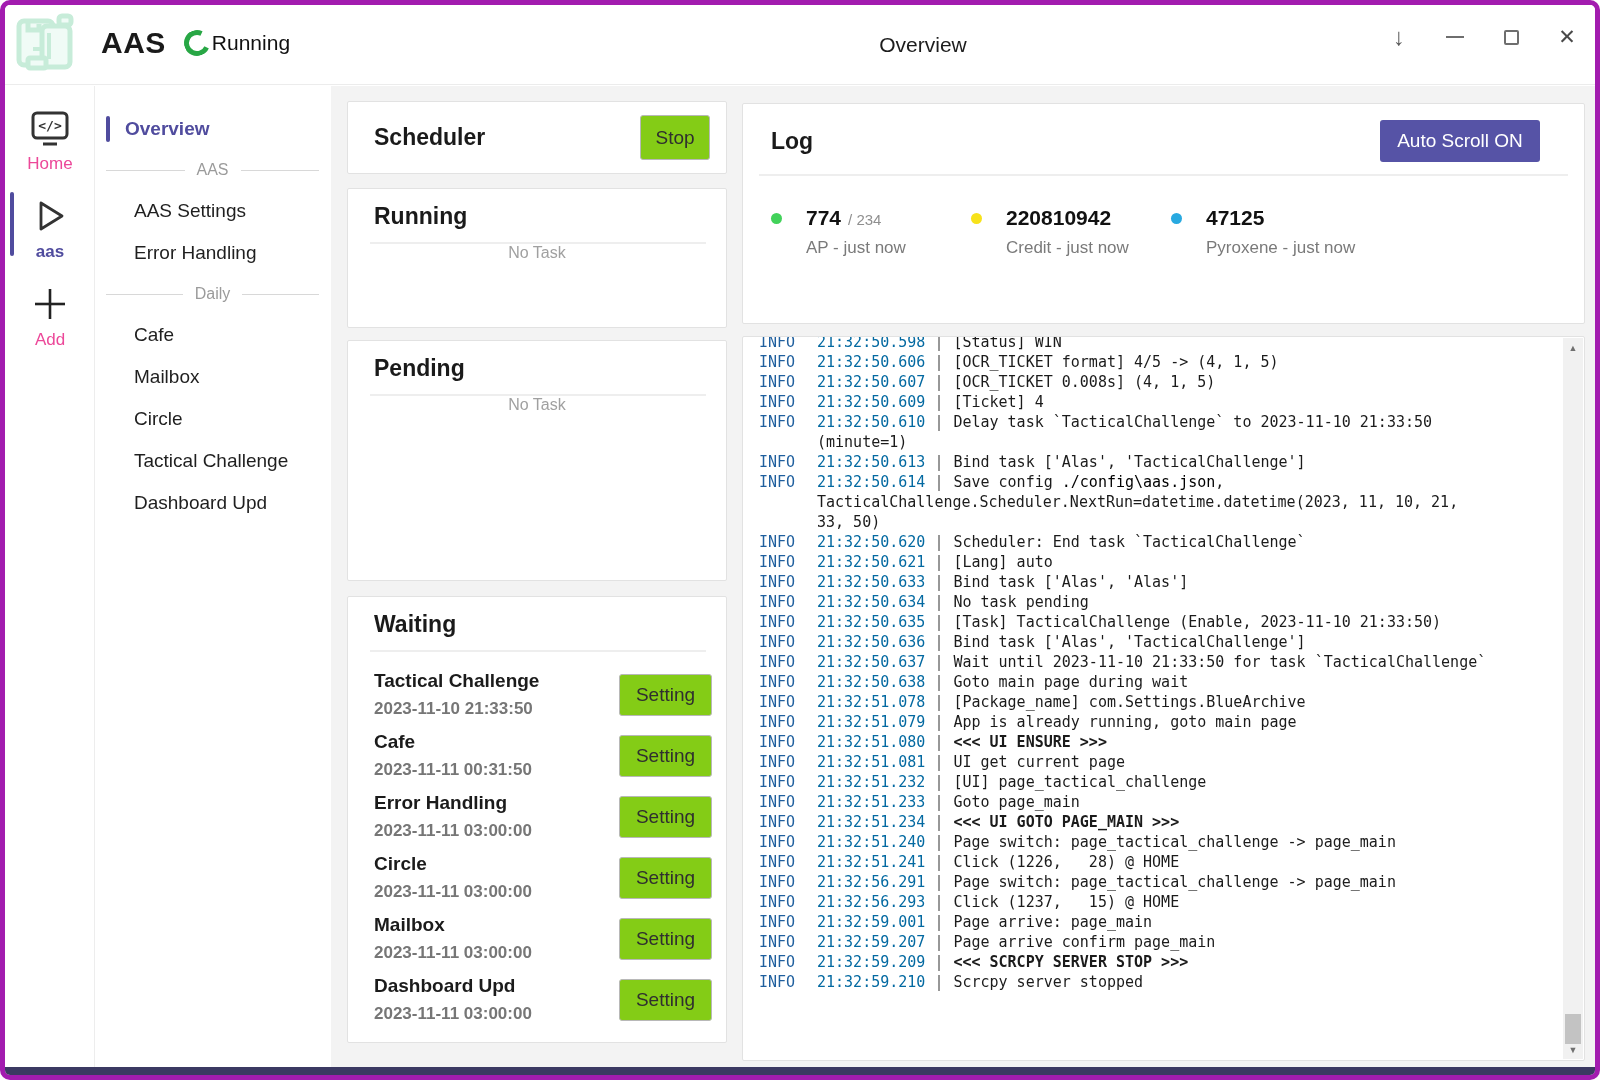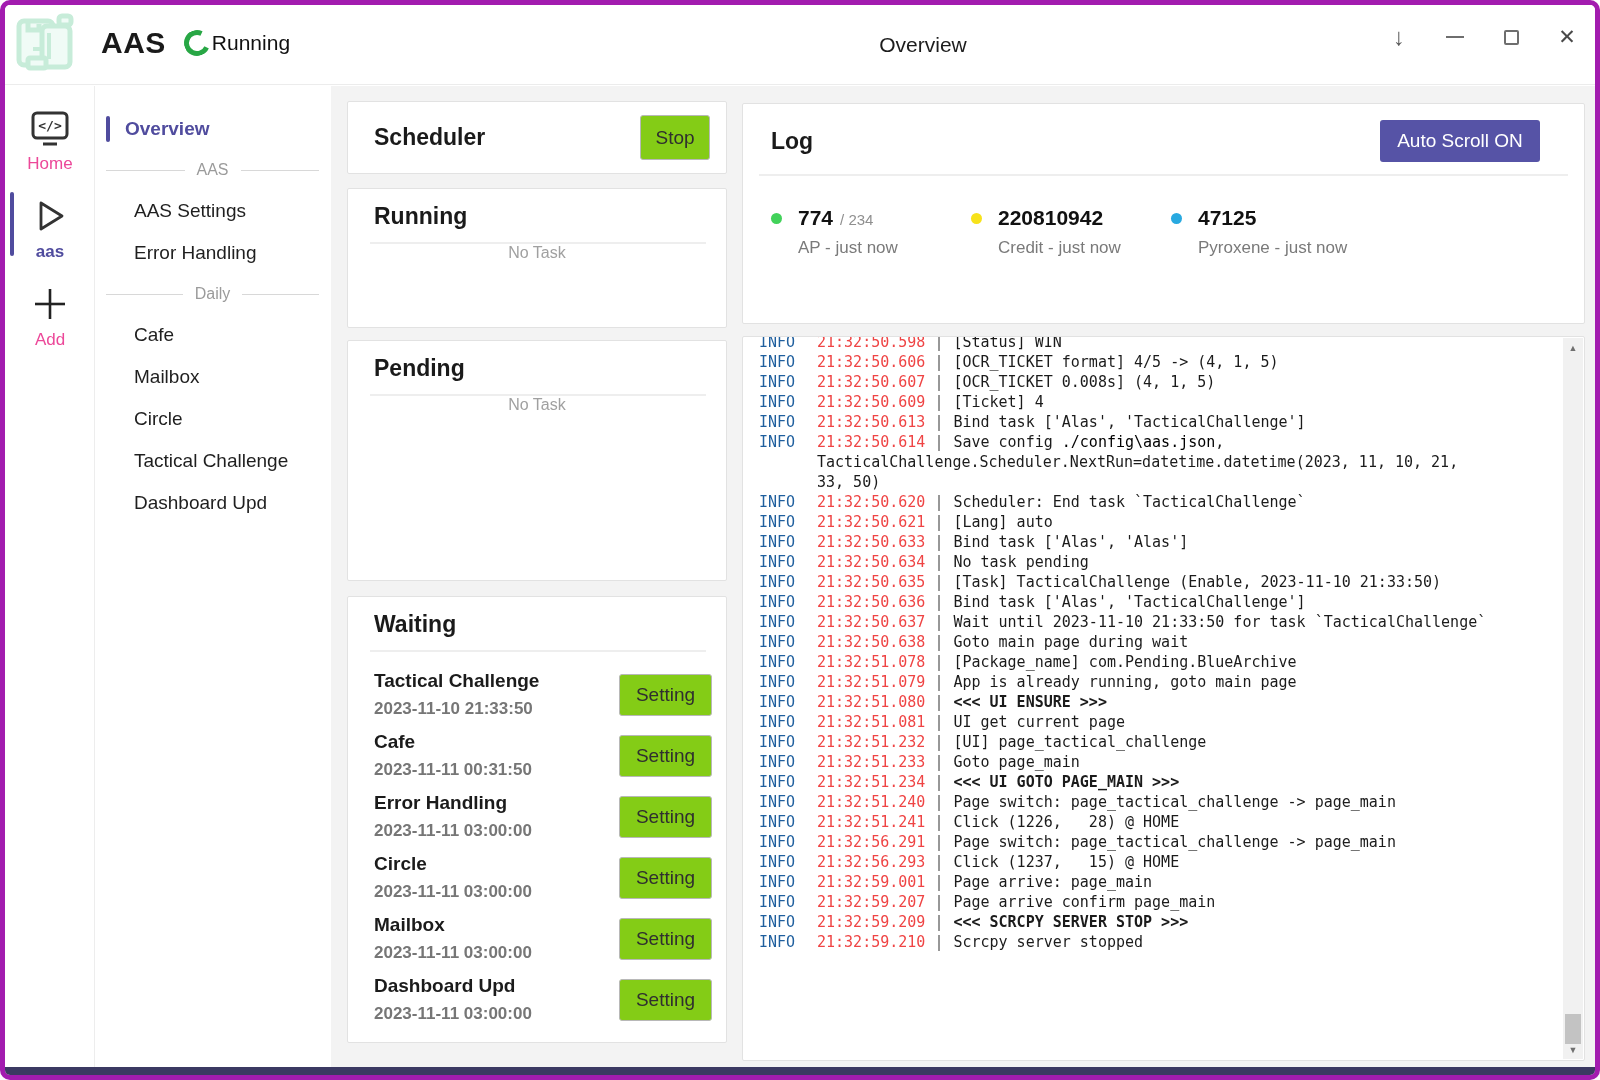--- a/index.html
+++ b/index.html
@@ -61,33 +61,33 @@
   .task-time { font-size:17px; font-weight:bold; color:#767676; margin-top:7px; }
   .setting-btn { width:93px; height:42px; }
 
   .card-loghead { left:411px; top:17px; width:843px; height:221px; }
   .loghead-top { display:flex; align-items:center; justify-content:space-between; padding:16px 44px 0 28px; }
   .autoscroll-btn { width:160px; height:42px; background:#5653a6; color:#fff; border:none; border-radius:3px; font-size:19px; font-family:"Liberation Sans",sans-serif; cursor:pointer; }
   .card-loghead .hdiv { margin:12px 16px 0 16px; }
   .stats { display:flex; padding:30px 0 0 28px; }
   .stat { display:flex; width:200px; }
   .stat-dot { width:11px; height:11px; border-radius:50%; margin-top:7px; flex:none; }
-  .stat-text { margin-left:16px; }
+  .stat-text { margin-left:24px; }
   .stat-valrow { display:flex; align-items:baseline; }
   .stat-value { font-size:21px; font-weight:bold; color:#111; }
   .stat-suffix { font-size:15px; color:#8f8f8f; margin-left:7px; }
   .stat-label { font-size:17px; color:#7a7a7a; margin-top:8px; }
 
   
   .log-panel { left:411px; top:250px; width:843px; height:725px; overflow:hidden; }
   .log-lines { padding:4px 30px 0 16px; font-family:"DejaVu Sans Mono", monospace; font-size:15px; line-height:20px; color:#1b1b1b; }
   .log-entry { padding-left:58px; text-indent:-58px; }
   .log-entry:first-child { margin-top:-9px; }
   .lvl { display:inline-block; width:58px; color:#1f5f9e; text-indent:0; }
-  .time { color:#ef4444; }
+  .time { color:#0369a1; }
   .sep { color:#606060; margin:0 10px 0 9px; }
   .msg { white-space:pre-wrap; }
   .msg.bold { font-weight:bold; }
   .msg .path { color:#000000; }
 
   .log-scrollbar { position:absolute; top:1px; right:1px; bottom:1px; width:20px; background:#f1f1f1; }
   .sb-arrow { position:absolute; left:0; width:20px; height:15px; display:flex; align-items:center; justify-content:center; font-size:9px; color:#6f6f6f; }
   .sb-up { top:2px; } .sb-down { bottom:2px; }
   .sb-thumb { position:absolute; left:2px; width:16px; top:676px; height:30px; background:#c3c3c3; }
 
@@ -323,33 +323,35 @@
           </div>
         </div>
     </section>
 
     <section class="card log-panel">
       <div class="log-lines" id="log-lines">
           <div class="log-entry"><span class="lvl">INFO</span><span class="time">21:32:50.598</span><span class="sep">|</span><span class="msg"><span class="seg">[Status] WIN</span></span></div>
           <div class="log-entry"><span class="lvl">INFO</span><span class="time">21:32:50.606</span><span class="sep">|</span><span class="msg"><span class="seg">[OCR_TICKET format] 4/5 -&gt; (4, 1, 5)</span></span></div>
           <div class="log-entry"><span class="lvl">INFO</span><span class="time">21:32:50.607</span><span class="sep">|</span><span class="msg"><span class="seg">[OCR_TICKET 0.008s] (4, 1, 5)</span></span></div>
           <div class="log-entry"><span class="lvl">INFO</span><span class="time">21:32:50.609</span><span class="sep">|</span><span class="msg"><span class="seg">[Ticket] 4</span></span></div>
+          <div class="log-entry"><span class="lvl">INFO</span><span class="time">21:32:50.610</span><span class="sep">|</span><span class="msg"><span class="seg">Delay task `TacticalChallenge` to 2023-11-10 21:33:50
+(minute=1)</span></span></div>
           <div class="log-entry"><span class="lvl">INFO</span><span class="time">21:32:50.613</span><span class="sep">|</span><span class="msg"><span class="seg">Bind task ['Alas', 'TacticalChallenge']</span></span></div>
           <div class="log-entry"><span class="lvl">INFO</span><span class="time">21:32:50.614</span><span class="sep">|</span><span class="msg"><span class="seg">Save config </span><span class="path">./config\aas.json</span><span class="seg">,
 TacticalChallenge.Scheduler.NextRun=datetime.datetime(2023, 11, 10, 21,
 33, 50)</span></span></div>
           <div class="log-entry"><span class="lvl">INFO</span><span class="time">21:32:50.620</span><span class="sep">|</span><span class="msg"><span class="seg">Scheduler: End task `TacticalChallenge`</span></span></div>
           <div class="log-entry"><span class="lvl">INFO</span><span class="time">21:32:50.621</span><span class="sep">|</span><span class="msg"><span class="seg">[Lang] auto</span></span></div>
           <div class="log-entry"><span class="lvl">INFO</span><span class="time">21:32:50.633</span><span class="sep">|</span><span class="msg"><span class="seg">Bind task ['Alas', 'Alas']</span></span></div>
           <div class="log-entry"><span class="lvl">INFO</span><span class="time">21:32:50.634</span><span class="sep">|</span><span class="msg"><span class="seg">No task pending</span></span></div>
           <div class="log-entry"><span class="lvl">INFO</span><span class="time">21:32:50.635</span><span class="sep">|</span><span class="msg"><span class="seg">[Task] TacticalChallenge (Enable, 2023-11-10 21:33:50)</span></span></div>
           <div class="log-entry"><span class="lvl">INFO</span><span class="time">21:32:50.636</span><span class="sep">|</span><span class="msg"><span class="seg">Bind task ['Alas', 'TacticalChallenge']</span></span></div>
           <div class="log-entry"><span class="lvl">INFO</span><span class="time">21:32:50.637</span><span class="sep">|</span><span class="msg"><span class="seg">Wait until 2023-11-10 21:33:50 for task `TacticalChallenge`</span></span></div>
           <div class="log-entry"><span class="lvl">INFO</span><span class="time">21:32:50.638</span><span class="sep">|</span><span class="msg"><span class="seg">Goto main page during wait</span></span></div>
-          <div class="log-entry"><span class="lvl">INFO</span><span class="time">21:32:51.078</span><span class="sep">|</span><span class="msg"><span class="seg">[Package_name] com.Pending.BlueArchive</span></span></div>
+          <div class="log-entry"><span class="lvl">INFO</span><span class="time">21:32:51.078</span><span class="sep">|</span><span class="msg"><span class="seg">[Package_name] com.Settings.BlueArchive</span></span></div>
           <div class="log-entry"><span class="lvl">INFO</span><span class="time">21:32:51.079</span><span class="sep">|</span><span class="msg"><span class="seg">App is already running, goto main page</span></span></div>
           <div class="log-entry"><span class="lvl">INFO</span><span class="time">21:32:51.080</span><span class="sep">|</span><span class="msg bold"><span class="seg">&lt;&lt;&lt; UI ENSURE &gt;&gt;&gt;</span></span></div>
           <div class="log-entry"><span class="lvl">INFO</span><span class="time">21:32:51.081</span><span class="sep">|</span><span class="msg"><span class="seg">UI get current page</span></span></div>
           <div class="log-entry"><span class="lvl">INFO</span><span class="time">21:32:51.232</span><span class="sep">|</span><span class="msg"><span class="seg">[UI] page_tactical_challenge</span></span></div>
           <div class="log-entry"><span class="lvl">INFO</span><span class="time">21:32:51.233</span><span class="sep">|</span><span class="msg"><span class="seg">Goto page_main</span></span></div>
           <div class="log-entry"><span class="lvl">INFO</span><span class="time">21:32:51.234</span><span class="sep">|</span><span class="msg bold"><span class="seg">&lt;&lt;&lt; UI GOTO PAGE_MAIN &gt;&gt;&gt;</span></span></div>
           <div class="log-entry"><span class="lvl">INFO</span><span class="time">21:32:51.240</span><span class="sep">|</span><span class="msg"><span class="seg">Page switch: page_tactical_challenge -&gt; page_main</span></span></div>
           <div class="log-entry"><span class="lvl">INFO</span><span class="time">21:32:51.241</span><span class="sep">|</span><span class="msg"><span class="seg">Click (1226,   28) @ HOME</span></span></div>
           <div class="log-entry"><span class="lvl">INFO</span><span class="time">21:32:56.291</span><span class="sep">|</span><span class="msg"><span class="seg">Page switch: page_tactical_challenge -&gt; page_main</span></span></div>
           <div class="log-entry"><span class="lvl">INFO</span><span class="time">21:32:56.293</span><span class="sep">|</span><span class="msg"><span class="seg">Click (1237,   15) @ HOME</span></span></div>

